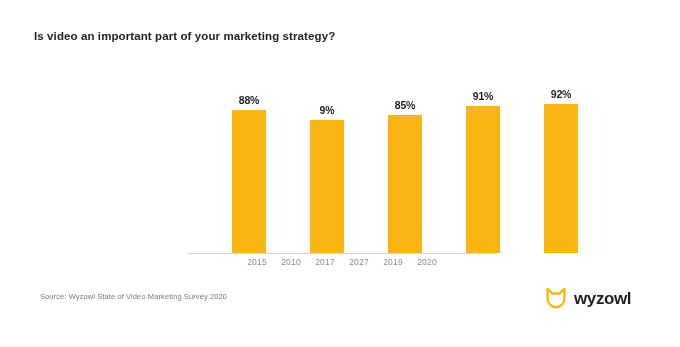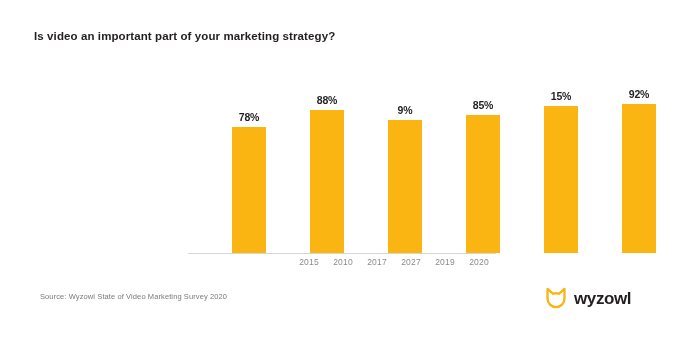--- a/index.html
+++ b/index.html
@@ -80,21 +80,21 @@
     width: 308px;
     height: 1px;
     background: #d6d6d6;
   }
   .axis-labels {
     position: absolute;
     left: 188px;
     top: 257px;
     width: 308px;
     display: flex;
-    justify-content: flex-end;
+    justify-content: center;
   }
   .axis-label {
     width: 34px;
     text-align: center;
     font-size: 8.5px;
     color: #8b8b8b;
     letter-spacing: 0.2px;
   }
 
   
@@ -133,42 +133,38 @@
 </head>
 <body>
 
 <div id="page">
 
   <div class="chart-title">Is video an important part of your marketing strategy?</div>
 
   <div class="plot">
     <div class="bars">
 
-      <div class="bar-slot">
-        <span class="bar-value" style="bottom: 130px; color: rgb(35, 31, 32);">78%</span>
-        <div class="bar-rect" style="height: 126px; background: rgb(250, 181, 19);"></div>
-      </div>
 
       <div class="bar-slot">
         <span class="bar-value" style="bottom: 147px; color: rgb(35, 31, 32);">88%</span>
         <div class="bar-rect" style="height: 143px; background: rgb(250, 181, 19);"></div>
       </div>
 
       <div class="bar-slot">
         <span class="bar-value" style="bottom: 137px; color: rgb(35, 31, 32);">9%</span>
         <div class="bar-rect" style="height: 133px; background: rgb(250, 181, 19);"></div>
       </div>
 
       <div class="bar-slot">
         <span class="bar-value" style="bottom: 142px; color: rgb(35, 31, 32);">85%</span>
         <div class="bar-rect" style="height: 138px; background: rgb(250, 181, 19);"></div>
       </div>
 
       <div class="bar-slot">
-        <span class="bar-value" style="bottom: 151px; color: rgb(35, 31, 32);">15%</span>
+        <span class="bar-value" style="bottom: 151px; color: rgb(35, 31, 32);">91%</span>
         <div class="bar-rect" style="height: 147px; background: rgb(250, 181, 19);"></div>
       </div>
 
       <div class="bar-slot">
         <span class="bar-value" style="bottom: 153px; color: rgb(35, 31, 32);">92%</span>
         <div class="bar-rect" style="height: 149px; background: rgb(250, 181, 19);"></div>
       </div>
 
     </div>
   </div>

